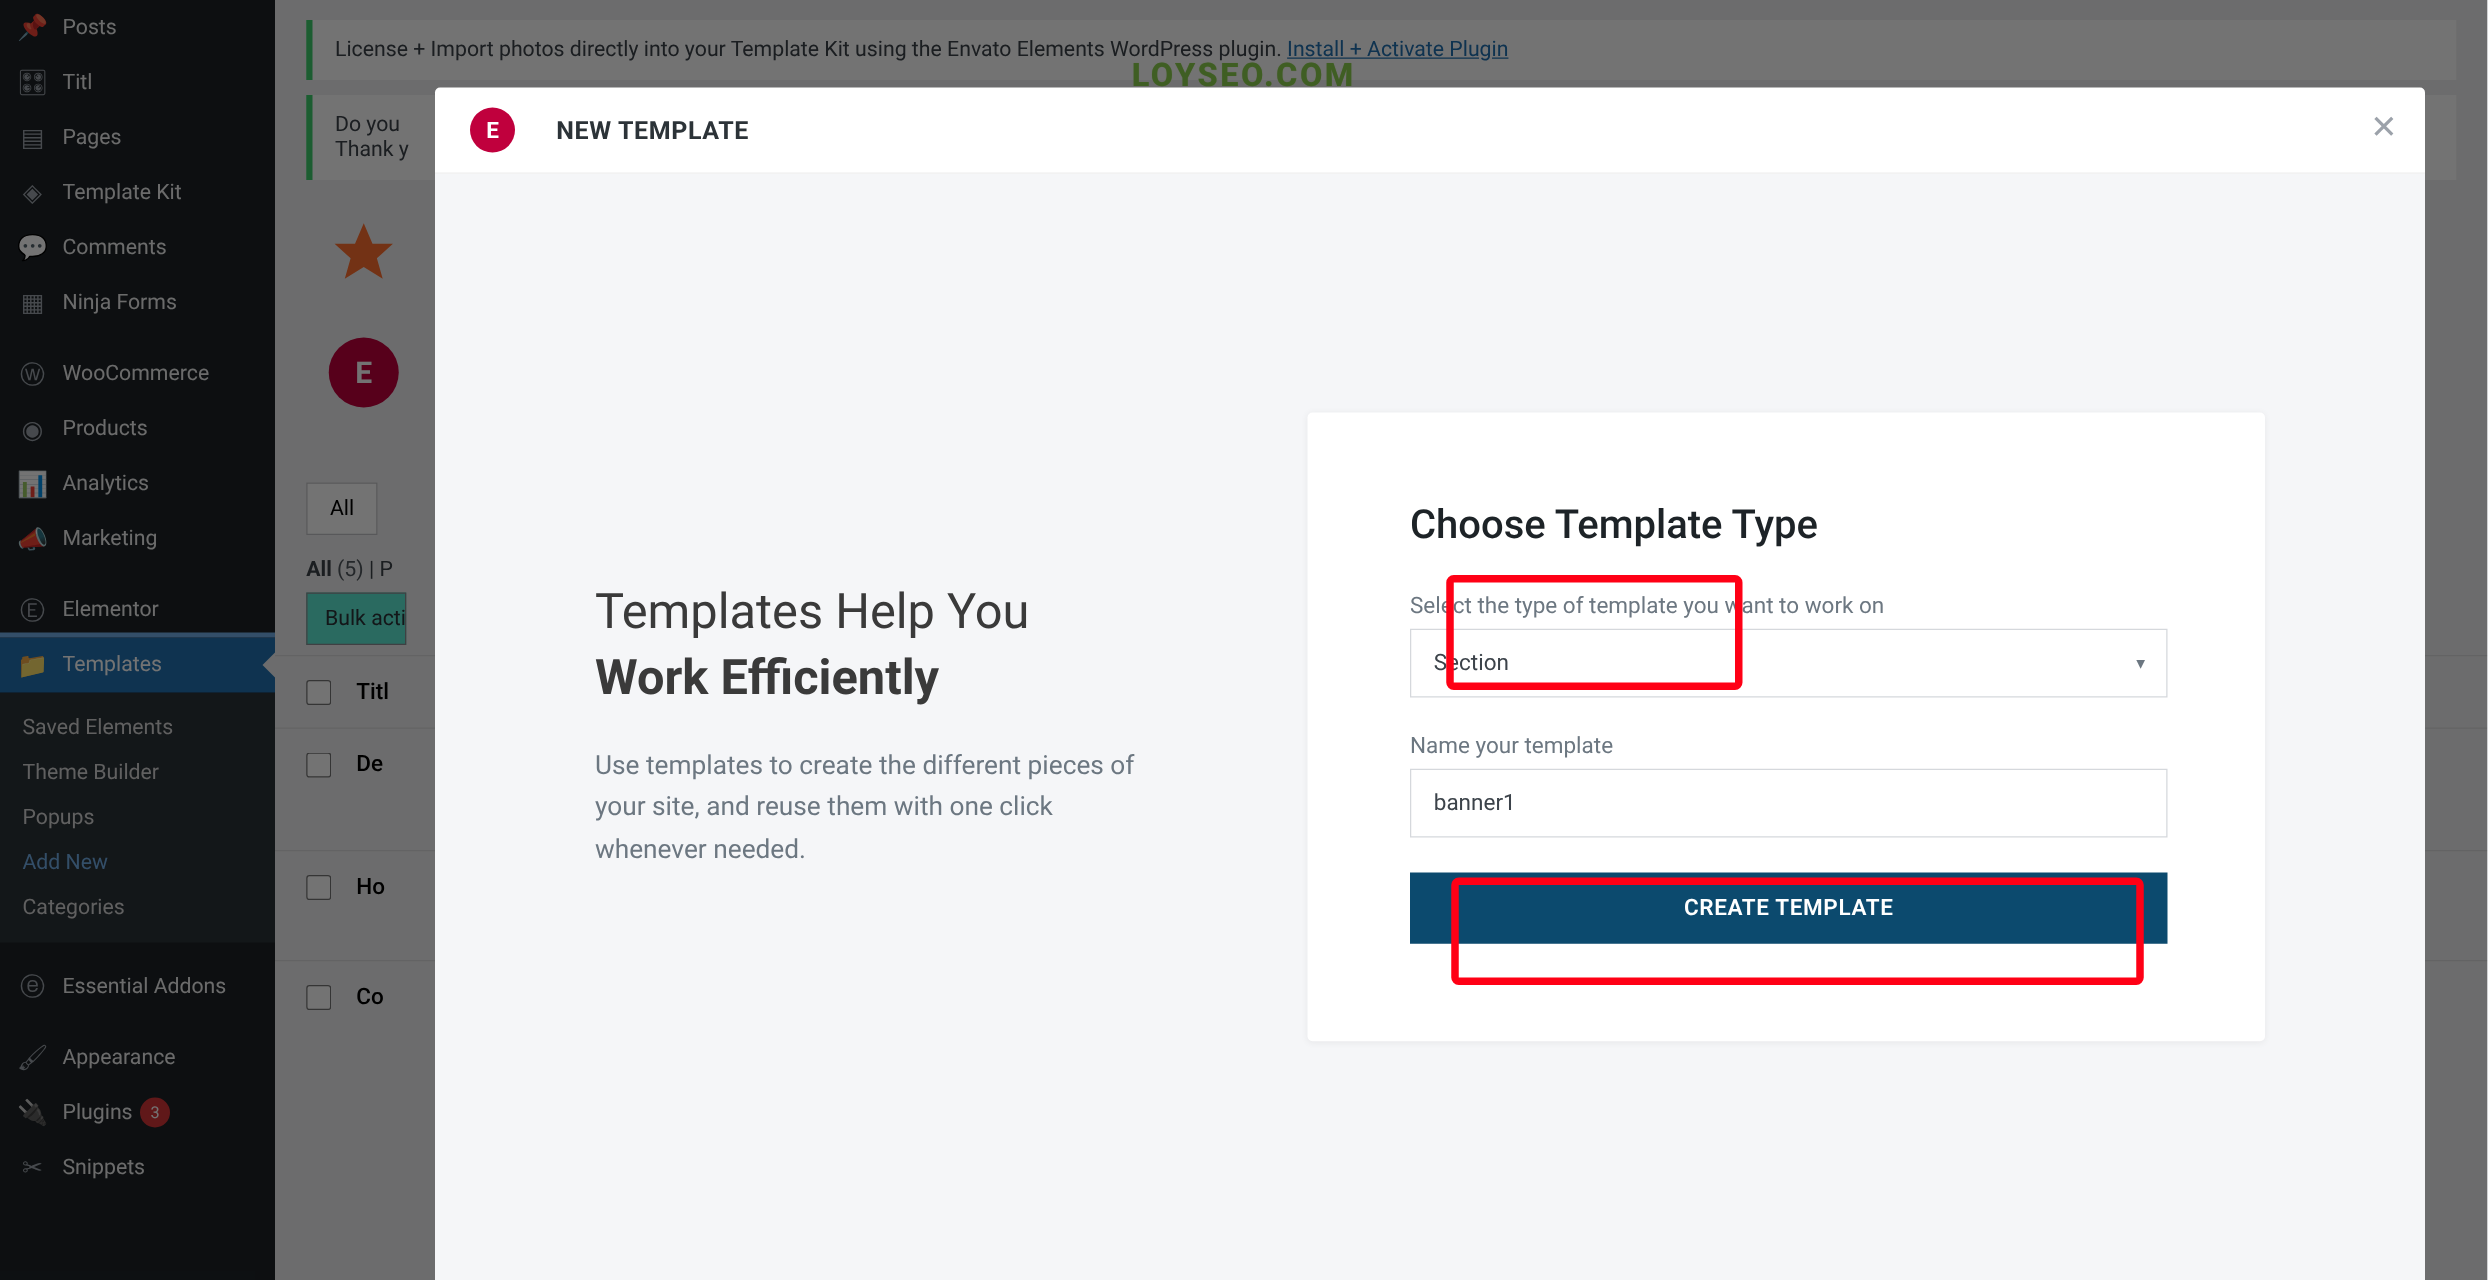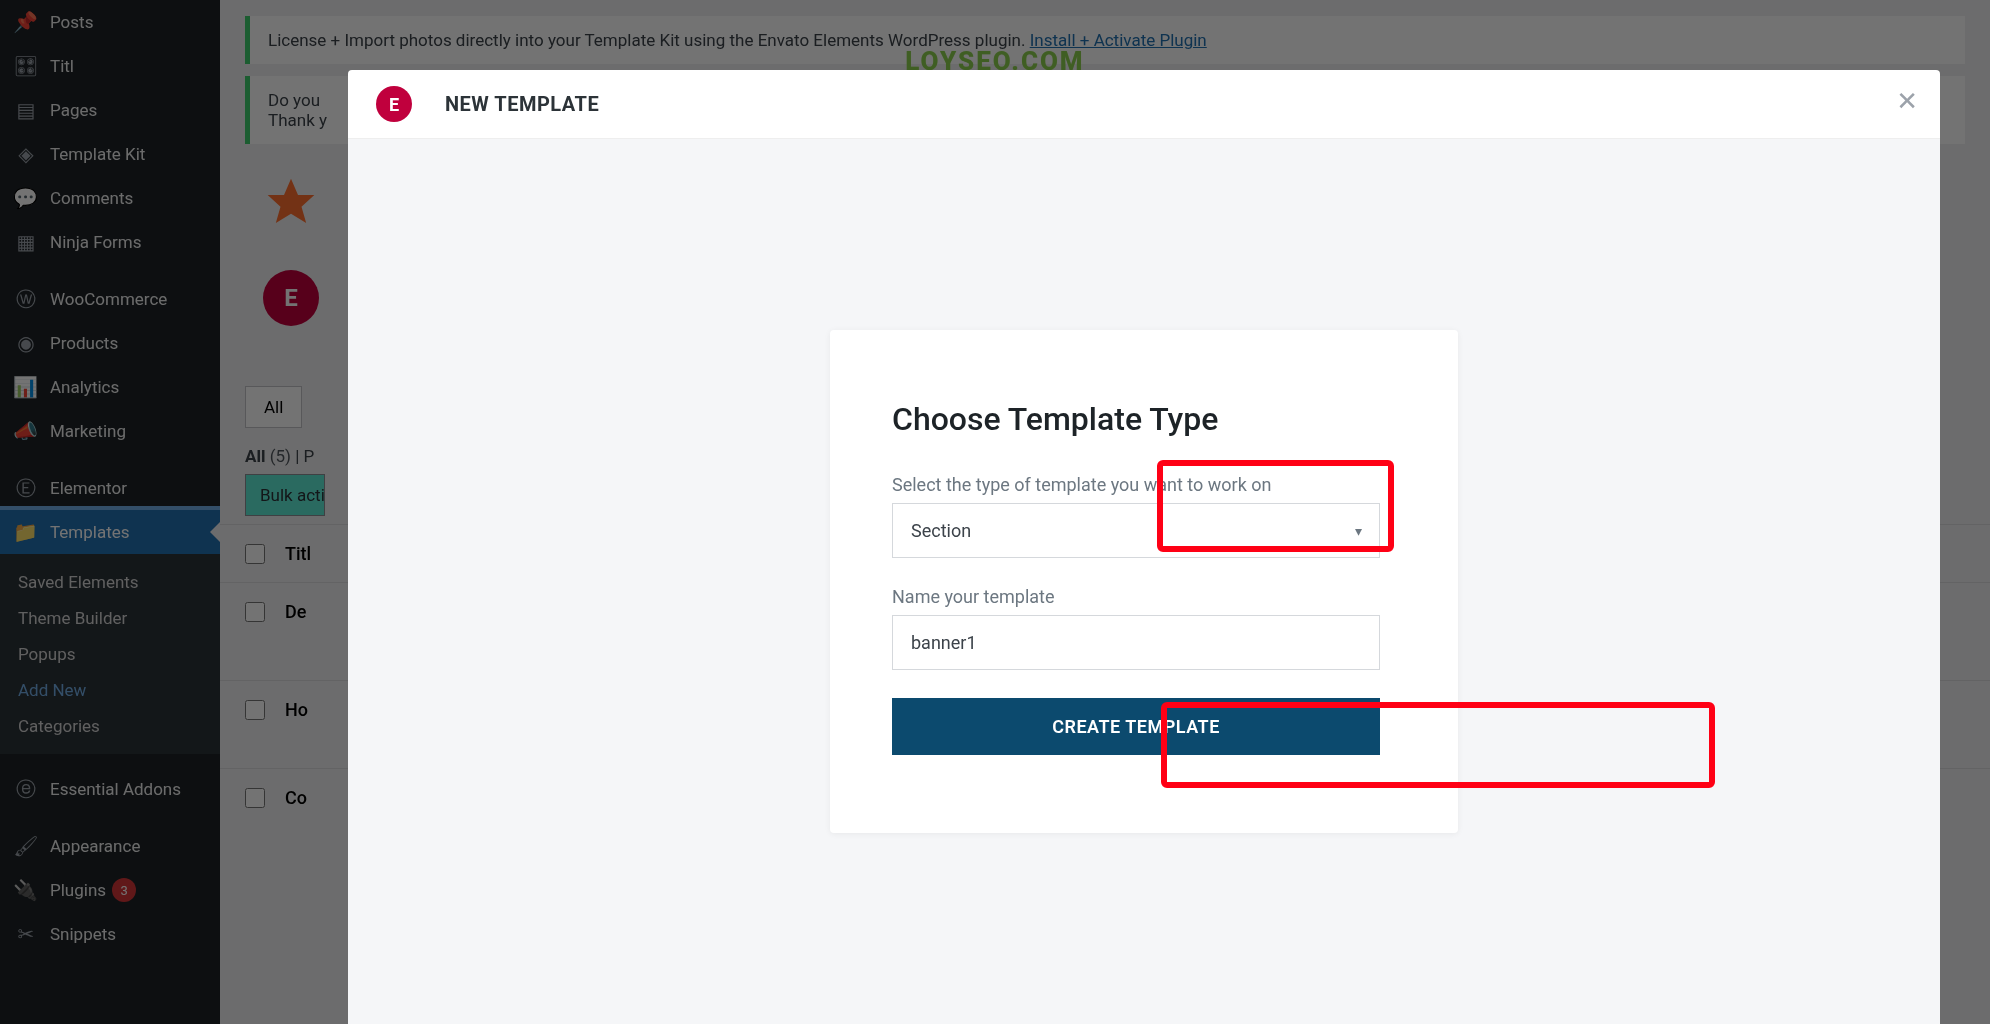--- a/index.html
+++ b/index.html
@@ -50,21 +50,21 @@
     .modal-logo { width: 36px; height: 36px; border-radius: 50%; background: #c0003d; color: #fff; display: flex; align-items: center; justify-content: center; font-size: 18px; font-weight: 700; margin-right: 18px; }
     .modal-title { font-size: 20px; font-weight: 700; color: #2c3338; letter-spacing: 0.5px; margin-left: 15px; }
     .modal-close { position: absolute; right: 22px; top: 16px; font-size: 26px; color: #9ca2aa; cursor: pointer; }
     .modal-body { flex: 1; background: #f5f6f8; display: flex; align-items: center; justify-content: center; gap: 130px; padding: 40px; }
     
     .modal-left { max-width: 440px; }
     .modal-left .h1 { font-size: 39px; font-weight: 400; color: #3a3a3a; line-height: 1.25; margin-bottom: 4px; }
     .modal-left .h1b { font-size: 39px; font-weight: 700; color: #3a3a3a; line-height: 1.25; margin-bottom: 30px; }
     .modal-left .desc { font-size: 21px; color: #6c7781; line-height: 1.6; }
     
-    .form-card { background: #fff; border-radius: 4px; box-shadow: 0 1px 6px rgba(0,0,0,0.06); padding: 70px 78px 78px 62px; width: 628px; }
+    .form-card { background: #fff; border-radius: 4px; box-shadow: 0 1px 6px rgba(0,0,0,0.06); padding: 70px 78px 78px 82px; width: 766px; }
     .form-card .heading { font-size: 32px; font-weight: 500; color: #1d2327; margin-bottom: 36px; }
     .form-card .label { font-size: 18px; color: #6c7781; margin-bottom: 8px; }
     .form-card .select-wrap { position: relative; margin-bottom: 28px; }
     .form-card select, .form-card .select-display { width: 100%; padding: 16px 18px; border: 1px solid #d5d8dc; font-size: 18px; color: #3c434a; background: #fff; appearance: none; }
     .form-card .caret { position: absolute; right: 18px; top: 50%; transform: translateY(-50%); color: #6c7781; font-size: 14px; pointer-events: none; }
     .form-card input[type=text] { width: 100%; padding: 16px 18px; border: 1px solid #d5d8dc; font-size: 18px; color: #3c434a; margin-bottom: 28px; }
     .form-card .create-btn { width: 100%; padding: 18px; background: #0c4a6e; color: #fff; font-size: 18px; font-weight: 600; border: none; cursor: pointer; text-align: center; letter-spacing: 0.5px; }
     
     
     .highlight-box { position: absolute; border: 6px solid #ff0015; border-radius: 6px; z-index: 300; pointer-events: none; }
@@ -208,20 +208,25 @@
 
 <div class="overlay"></div>
 
 <div class="modal">
   <div class="modal-header">
     <div class="modal-logo">E</div>
     <div class="modal-title">NEW TEMPLATE</div>
     <div class="modal-close">✕</div>
   </div>
   <div class="modal-body">
+    <div class="modal-left">
+      <div class="h1">Templates Help You</div>
+      <div class="h1b">Work Efficiently</div>
+      <div class="desc">Use templates to create the different pieces of your site, and reuse them with one click whenever needed.</div>
+    </div>
     <div class="form-card">
       <div class="heading">Choose Template Type</div>
       <div class="label">Select the type of template you want to work on</div>
       <div class="select-wrap">
         <div class="select-display">Section</div>
         <span class="caret">▾</span>
       </div>
       <div class="label">Name your template</div>
       <input type="text" value="banner1" style="">
       <button class="create-btn">CREATE TEMPLATE</button>

